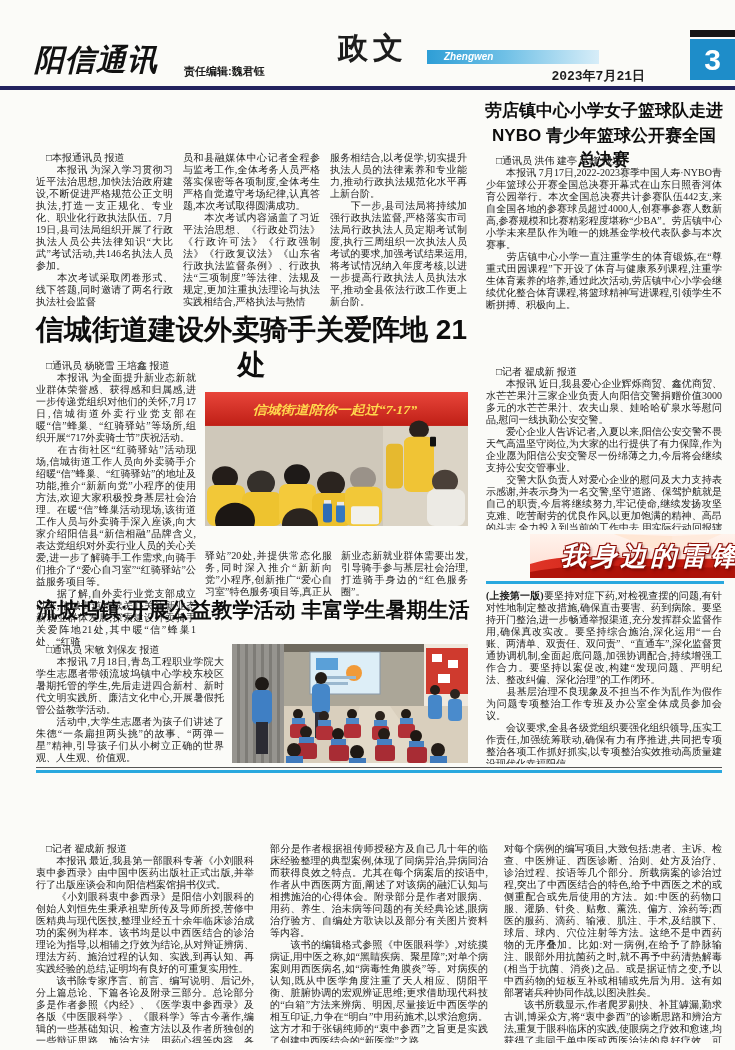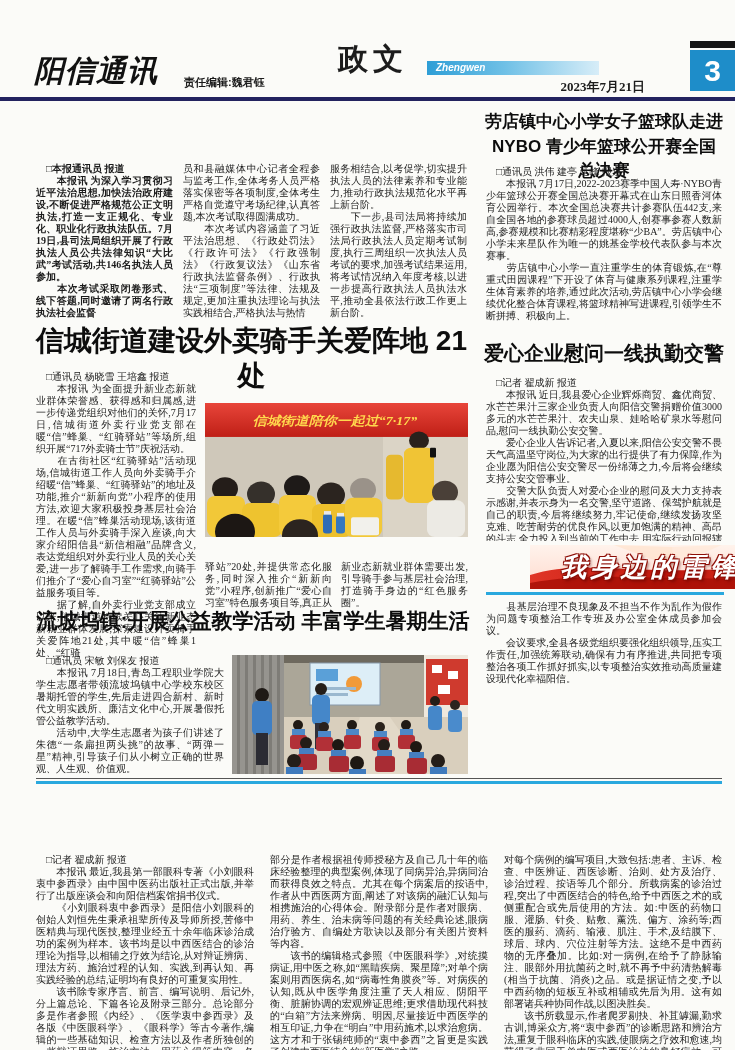--- a/index.html
+++ b/index.html
@@ -1,53 +1,53 @@
 <!DOCTYPE html>
 <html><head>
 <meta charset="utf-8">
 <style>
   html,body { margin:0; padding:0; background:#9a9a9a; }
   .page {
     position:relative; width:735px; height:1050px; margin:0 auto;
     background:#fbfbf8; overflow:hidden;
     font-family:"Liberation Serif","DejaVu Serif",serif; color:#1c1c1c;
   }
-  .abs { position:absolute;margin-top:11px; }
+  .abs { position:absolute; }
   
   .masthead { left:34px; top:40px; width:150px; font-family:"DejaVu Serif",serif;
     font-size:30px; font-weight:bold; font-style:italic; letter-spacing:1px; color:#111; }
   .editor { left:184px; top:64px; font-family:"Liberation Sans",sans-serif;
     font-size:11px; font-weight:bold; }
   .section-title { left:338px; top:28px; font-family:"Liberation Sans",sans-serif;
     font-size:30px; font-weight:bold; letter-spacing:5px; }
   .pinyin-bar { left:427px; top:50px; width:172px; height:14px;
     background:linear-gradient(90deg,#2e9ed6 0%,#6fc0e6 45%,#d7edf8 100%);
     color:#fff; font-family:"Liberation Sans",sans-serif; font-size:10px;
-    font-weight:bold; font-style:italic; line-height:14px; padding-left:9px;
+    font-weight:bold; font-style:italic; line-height:14px; padding-left:17px;
     box-sizing:border-box; }
   .date-line { left:500px; top:67px; width:145px; text-align:right;
-    font-family:Liberation Serif, serif; font-size:13px; font-weight:bold; }
+    font-family:Liberation Mono, monospace; font-size:13px; font-weight:bold; }
   .corner-black { left:690px; top:30px; width:45px; height:7px; background:#151515; }
   .page-num-box { left:690px; top:39px; width:45px; height:41px; background:#1e8dc9;
     color:#fff; font-family:"Liberation Sans",sans-serif; font-size:30px; font-weight:bold;
     display:flex; align-items:center; justify-content:center; }
   .header-rule { left:0; top:86px; width:735px; height:4px; background:#23235f; }
   
   .headline { font-family:"Liberation Sans",sans-serif; font-weight:bold;
     text-align:center; color:#0d0d0d; line-height:1.25; }
   .exam-title    { left:36px;  top:102px; width:431px; font-size:26px; }
   .riders-title  { left:36px;  top:312px; width:431px; font-size:28px; }
   .volun-title   { left:36px;  top:597px; width:434px; font-size:21px; }
   .book-title    { left:36px;  top:779px; width:686px; font-size:30px; }
   .bball-title   { left:484px; top:99px;  width:240px; font-size:17px; line-height:1.45; }
   .police-title  { left:484px; top:330px; width:240px; font-size:20px; }
   
   .body-col { font-size:10px; line-height:1.2; text-align:justify; overflow:hidden; }
   .body-col p { margin:0; }
-  .c-exam1 { left:36px;  top:152px; width:137px; height:158px;font-weight:bold; }
+  .c-exam1 { left:36px;  top:152px; width:137px; height:158px; }
   .c-exam2 { left:183px; top:152px; width:137px; height:158px; }
   .c-exam3 { left:330px; top:152px; width:137px; height:158px; }
   .c-riders-left { left:36px; top:360px; width:160px; height:290px; }
   .c-riders-ba { left:205px; top:550px; width:127px; height:48px; }
   .c-riders-bb { left:341px; top:550px; width:127px; height:48px; }
   .c-volun { left:36px; top:644px; width:188px; height:122px; }
   .c-bball { left:486px; top:155px; width:236px; height:174px; }
   .c-police { left:486px; top:366px; width:236px; height:164px; }
   .c-cont { left:486px; top:590px; width:236px; height:174px; }
   .c-book1 { left:36px;  top:843px; width:218px; height:200px; }
@@ -158,21 +158,20 @@
   <div class="abs headline bball-title">
     <div>劳店镇中心小学女子篮球队走进</div>
     <div>NYBO 青少年篮球公开赛全国总决赛</div>
   </div>
   <div class="abs body-col c-bball">
       <p>　□通讯员 洪伟 建亭 延峰 报道</p>
       <p>　　本报讯 7月17日,2022-2023赛季中国人寿·NYBO青少年篮球公开赛全国总决赛开幕式在山东日照香河体育公园举行。本次全国总决赛共计参赛队伍442支,来自全国各地的参赛球员超过4000人,创赛事参赛人数新高,参赛规模和比赛精彩程度堪称“少BA”。劳店镇中心小学未来星队作为唯一的姚基金学校代表队参与本次赛事。</p>
       <p>　　劳店镇中心小学一直注重学生的体育锻炼,在“尊重式田园课程”下开设了体育与健康系列课程,注重学生体育素养的培养,通过此次活动,劳店镇中心小学会继续优化整合体育课程,将篮球精神写进课程,引领学生不断拼搏、积极向上。</p>
     </div>
 
-  <div class="abs headline police-title">爱心企业慰问一线执勤交警</div>
   <div class="abs body-col c-police">
       <p>　□记者 翟成新 报道</p>
       <p>　　本报讯 近日,我县爱心企业辉烁商贸、鑫优商贸、水芒芒果汁三家企业负责人向阳信交警捐赠价值3000多元的水芒芒果汁、农夫山泉、娃哈哈矿泉水等慰问品,慰问一线执勤公安交警。</p>
       <p>　　爱心企业人告诉记者,入夏以来,阳信公安交警不畏天气高温坚守岗位,为大家的出行提供了有力保障,作为企业愿为阳信公安交警尽一份绵薄之力,今后将会继续支持公安交管事业。</p>
       <p>　　交警大队负责人对爱心企业的慰问及大力支持表示感谢,并表示身为一名交警,坚守道路、保驾护航就是自己的职责,今后将继续努力,牢记使命,继续发扬攻坚克难、吃苦耐劳的优良作风,以更加饱满的精神、高昂的斗志,全力投入到当前的工作中去,用实际行动回报辖区人民的厚望。</p>
     </div>
 
   <div class="abs leifeng">
     <svg viewBox="0 0 238 44" preserveAspectRatio="none">
       <defs>
@@ -190,20 +189,21 @@
       <polygon points="119,2 160,0 119,22" fill="#ffe9d8" opacity="0.8"></polygon>
       <polygon points="119,2 70,0 119,22" fill="#ffe2cc" opacity="0.7"></polygon>
       <path d="M0,30 C50,10 110,40 238,14 L238,44 L0,44 Z" fill="url(#rib)"></path>
       <path d="M0,38 C70,22 150,44 238,26 L238,44 L0,44 Z" fill="#a80f06" opacity="0.85"></path>
     </svg>
     <div class="leifeng-text">我身边的雷锋</div>
   </div>
   <div class="abs leifeng-underline"></div>
 
   <div class="abs body-col c-cont">
+    <p><b>(上接第一版)</b><span>要坚持对症下药,对检视查摆的问题,有针对性地制定整改措施,确保直击要害、药到病除。要坚持开门整治,进一步畅通举报渠道,充分发挥群众监督作用,确保真改实改。要坚持综合施治,深化运用“一台账、两清单、双责任、双问责”、“直通车”,深化监督贯通协调机制,全面起底问题,加强协调配合,持续增强工作合力。要坚持以案促改,构建“发现问题、严明纪法、整改纠偏、深化治理”的工作闭环。</span></p>
     <div>
         <p>　　县基层治理不良现象及不担当不作为乱作为假作为问题专项整治工作专班及办公室全体成员参加会议。</p>
         <p>　　会议要求,全县各级党组织要强化组织领导,压实工作责任,加强统筹联动,确保有力有序推进,共同把专项整治各项工作抓好抓实,以专项整治实效推动高质量建设现代化幸福阳信。</p>
       </div>
   </div>
 
   <div class="abs headline volun-title">流坡坞镇:开展公益教学活动 丰富学生暑期生活</div>
   <div class="abs body-col c-volun">
       <p>　□通讯员 宋敏 刘保友 报道</p>
       <p>　　本报讯 7月18日,青岛工程职业学院大学生志愿者带领流坡坞镇中心学校东校区暑期托管的学生,先后走进四合新村、新时代文明实践所、廉洁文化中心,开展暑假托管公益教学活动。</p>

